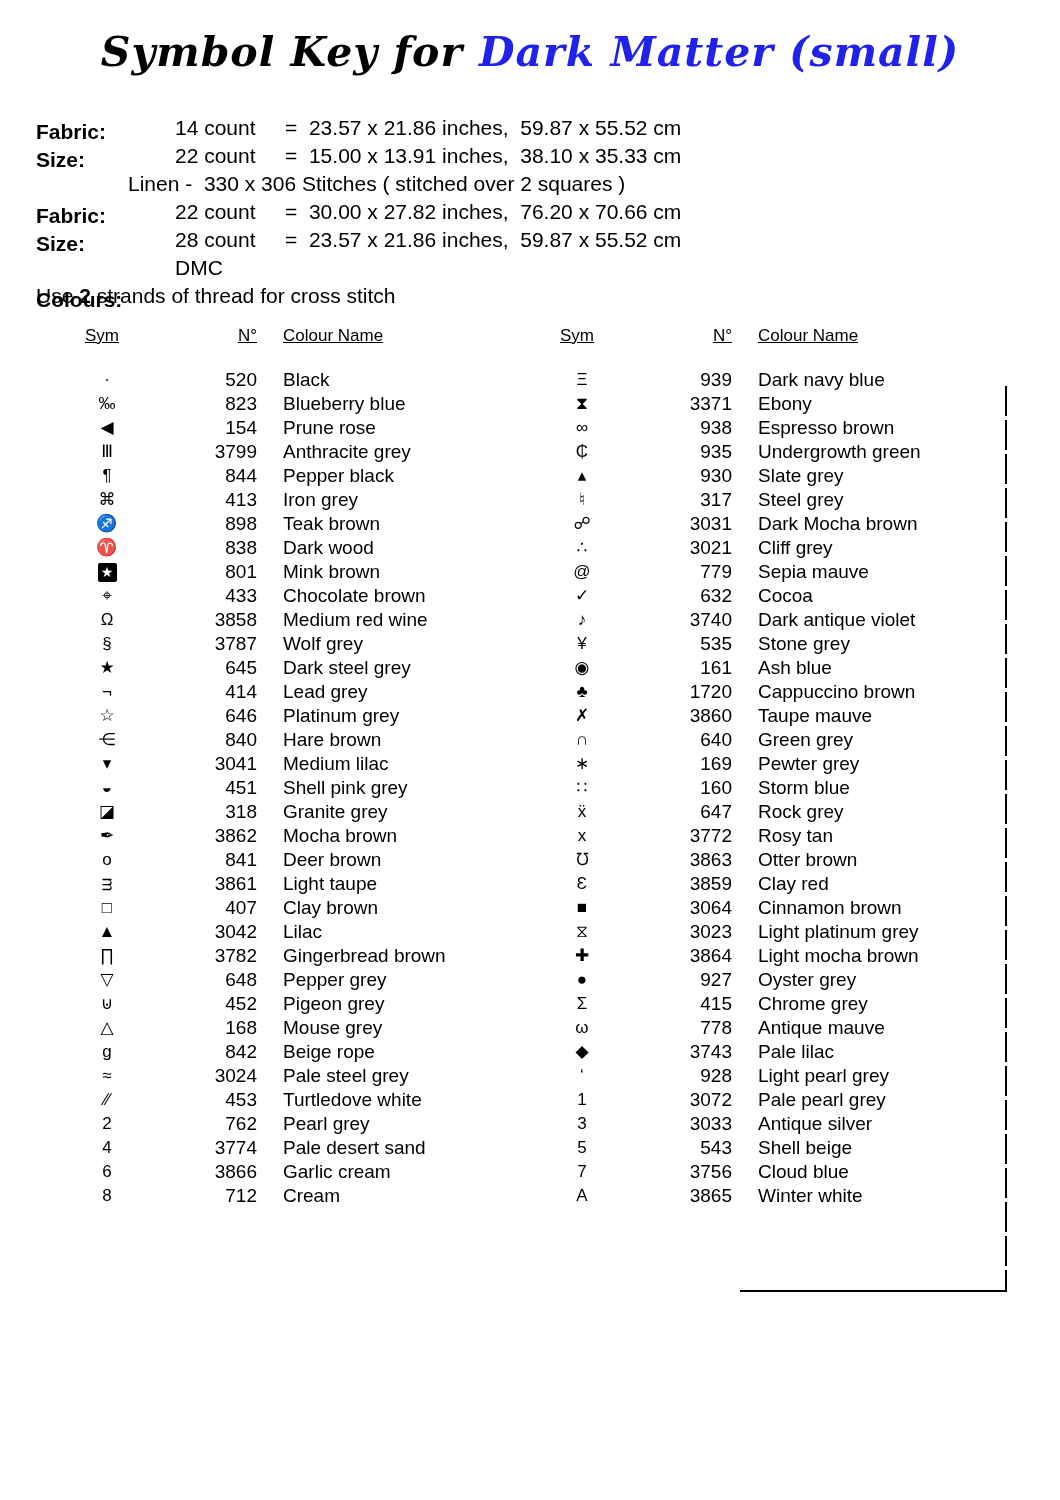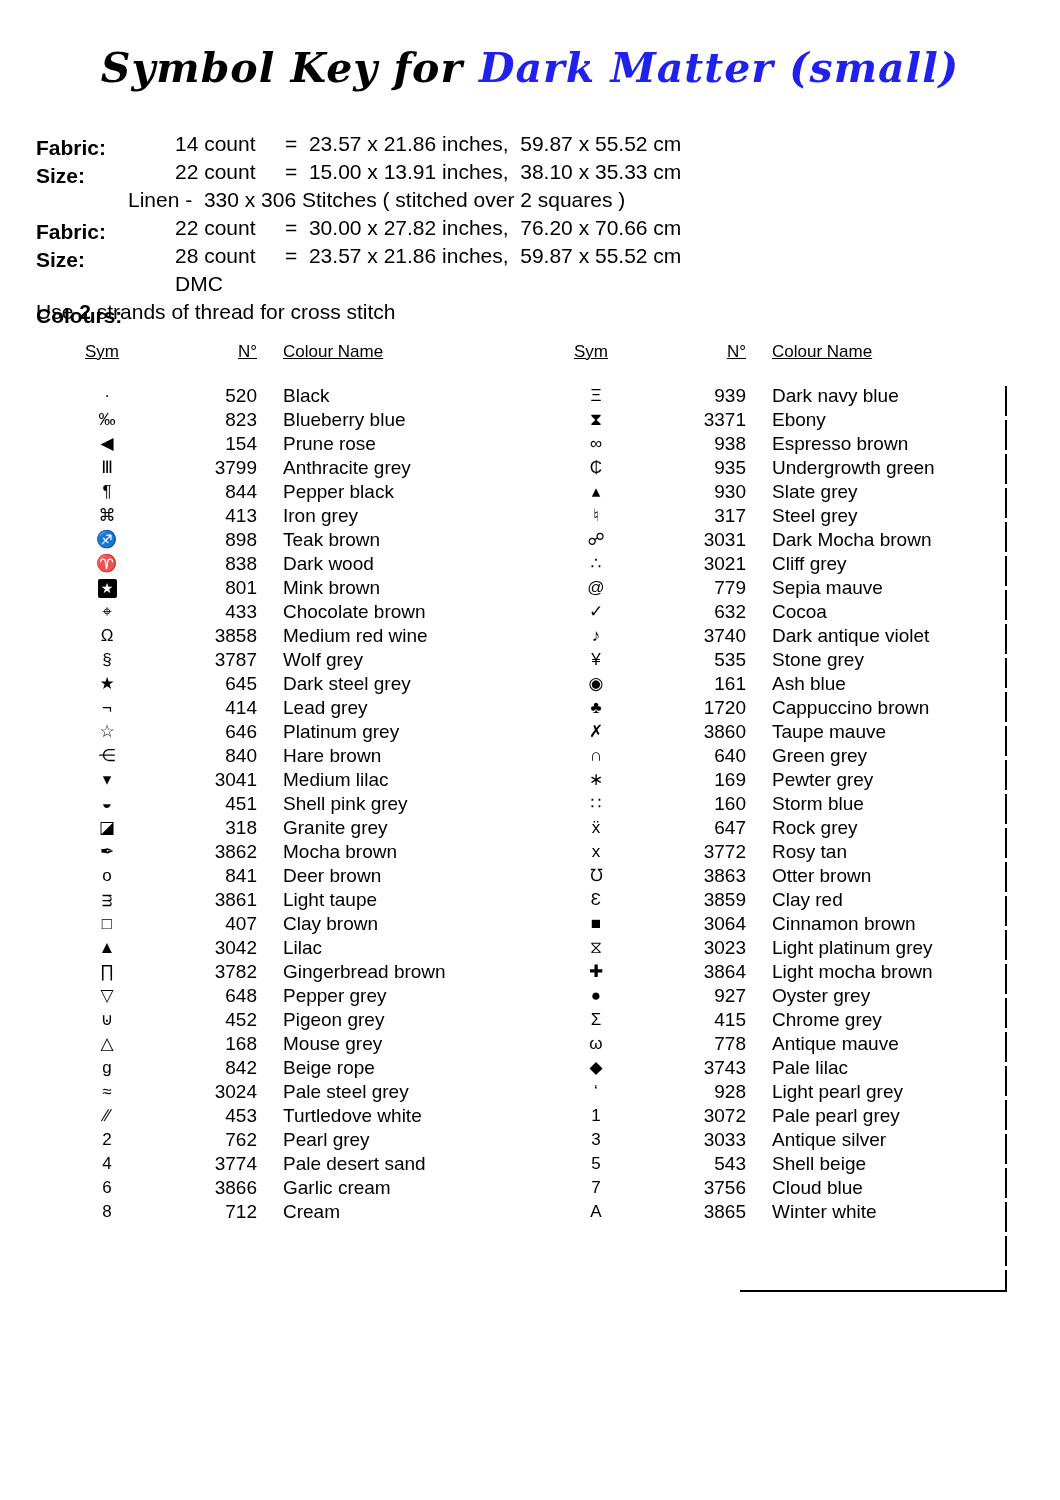--- a/index.html
+++ b/index.html
@@ -2,35 +2,35 @@
 <html><head>
 <meta charset="utf-8">
 <style>
   html,body{margin:0;padding:0;}
   body{
     width:1060px;height:1500px;background:#ffffff;color:#000;
     font-family:"Liberation Sans",sans-serif;position:relative;overflow:hidden;
   }
   
   .title{
-    margin-top:44px;text-align:center;
+    margin-top:28px;text-align:center;
     font-family:"DejaVu Serif",serif;font-style:italic;font-weight:bold;
     font-size:41px;letter-spacing:1px;white-space:nowrap;
   }
   .title .t-name{margin-left:16px;}
   
   .specs{margin:10px 0 0 36px;font-size:21px;}
   .sline{display:flex;height:28px;line-height:28px;white-space:pre;}
   .lbl{font-weight:bold;flex:0 0 92px;margin-top:32px;}
   .blank{flex:0 0 92px;}
   .cnt{margin-left:47px;flex:0 0 110px;}
   .colval{margin-left:47px;}
   .strands{height:28px;line-height:28px;}
   
-  .key{display:flex;margin:14px 0 0 85px;gap:14px;}
+  .key{display:flex;margin:14px 0 0 85px;}
   .kcol{width:436px;flex:0 0 436px;}
   .kcol + .kcol{margin-left:39px;width:447px;flex:0 0 447px;}
   .khead{display:flex;font-size:17px;height:24px;line-height:24px;}
   .khead .h{text-decoration:underline;}
   .h-sym{flex:0 0 44px;}
   .h-num{flex:0 0 128px;text-align:right;}
   .h-name{padding-left:26px;text-align:right;}
   .krows{margin-top:20px;}
   .krow{display:flex;height:24px;line-height:24px;font-size:19px;}
   .krow .sym{flex:0 0 44px;text-align:center;font-size:17px;}

